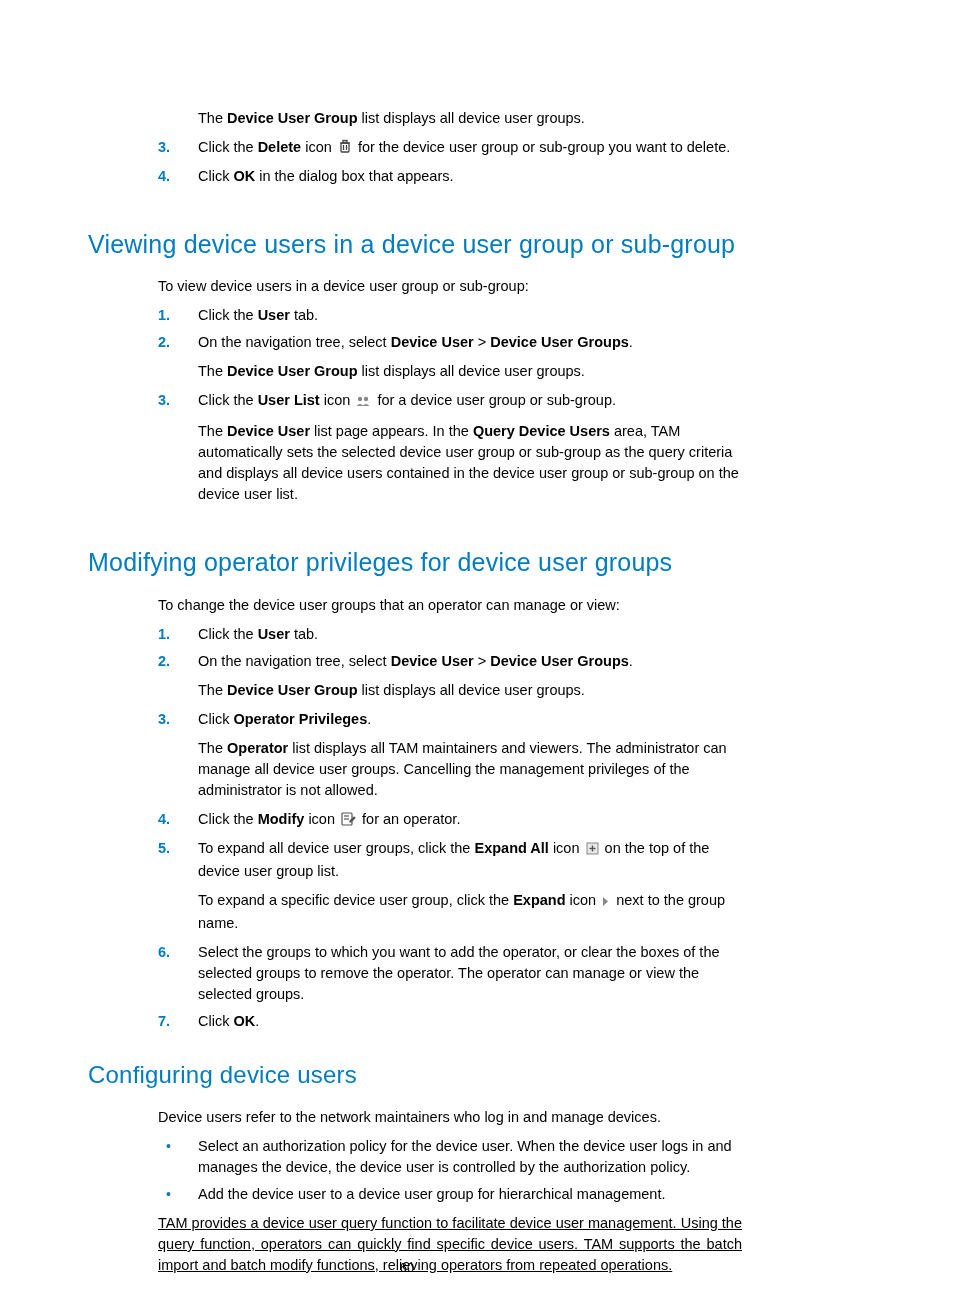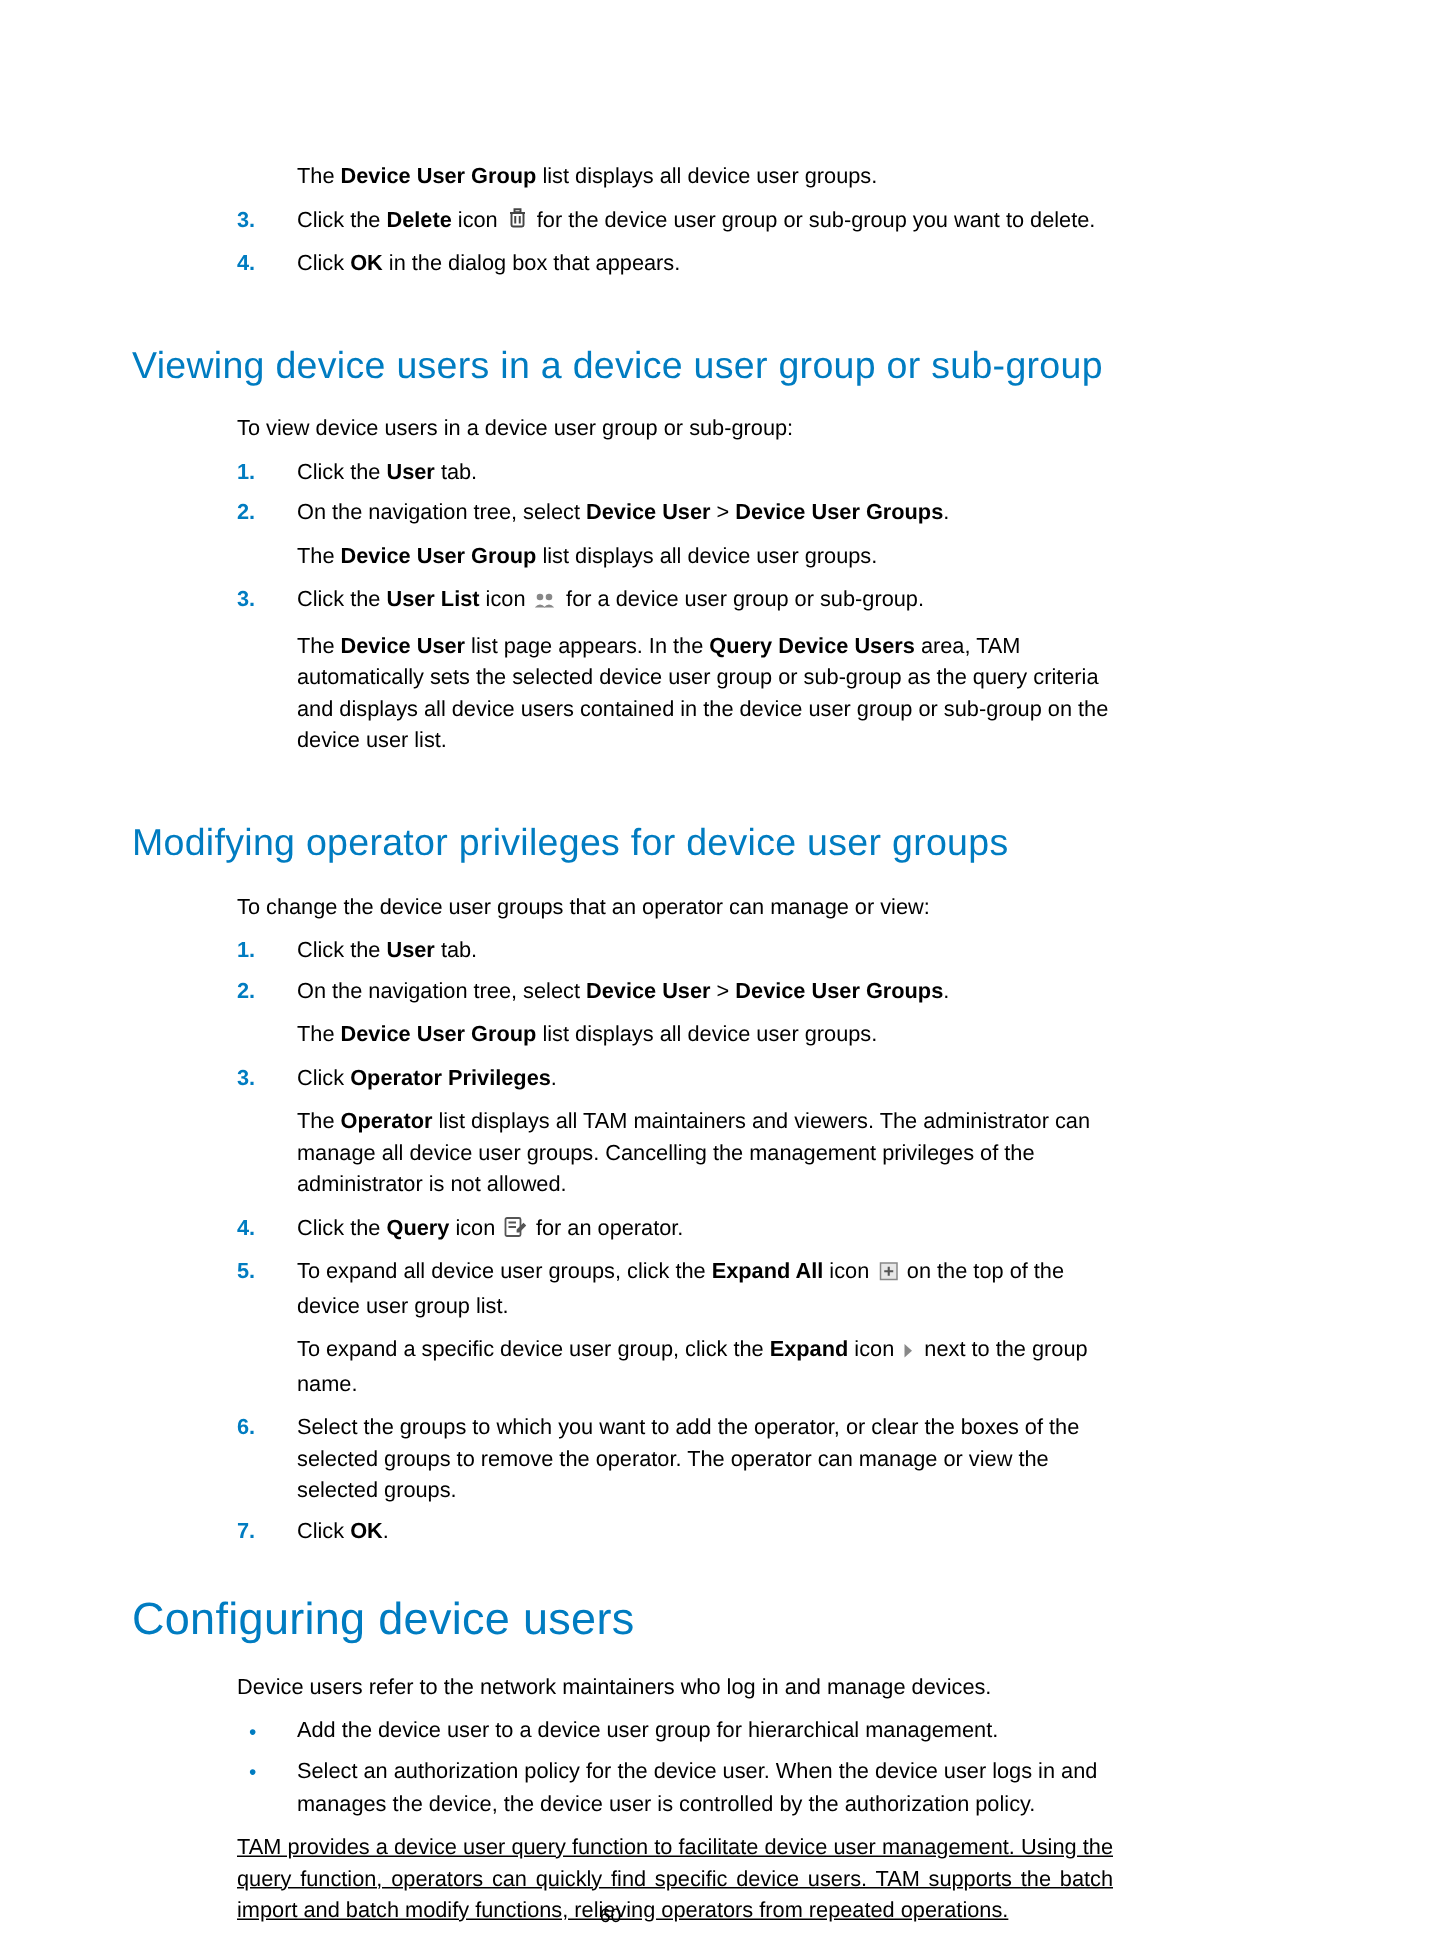--- a/index.html
+++ b/index.html
@@ -17,21 +17,21 @@
     box-sizing: border-box;
     padding: 100px 72px 30px 88px;
     position: relative;
   }
   .content {
     padding-left: 70px;
   }
   h1 {
     color: #007cc1;
     font-weight: 300;
-    font-size: 30px;
+    font-size: 24px;
     margin: 26px 0 14px -70px;
     letter-spacing: 0.2px;
   }
   h2 {
     color: #007cc1;
     font-weight: 300;
     font-size: 25px;
     margin: 39px 0 14px -70px;
     letter-spacing: 0.2px;
   }
@@ -184,21 +184,21 @@
       </li>
       <li>
         <span class="num">3.</span>
         <span>Click </span><strong>Operator Privileges</strong><span>.</span>
         <p>
           <span>The </span><strong>Operator</strong><span> list displays all TAM maintainers and viewers. The administrator can manage all device user groups. Cancelling the management privileges of the administrator is not allowed.</span>
         </p>
       </li>
       <li>
         <span class="num">4.</span>
-        <span>Click the </span><strong>Query</strong><span> icon </span>
+        <span>Click the </span><strong>Modify</strong><span> icon </span>
         <span class="icon">
           <svg width="15" height="14" viewBox="0 0 15 14">
               <g stroke="#555" fill="none" stroke-width="1.2">
                 <rect x="1" y="1" width="10" height="12" rx="1"></rect>
                 <line x1="3" y1="4" x2="8" y2="4"></line>
                 <line x1="3" y1="7" x2="8" y2="7"></line>
                 <path d="M9 9 L13 5 L14 6 L10 10 L9 10 Z" fill="#555"></path>
               </g>
             </svg>
         </span>
@@ -233,22 +233,22 @@
         <span class="num">7.</span>
         <span>Click </span><strong>OK</strong><span>.</span>
       </li>
     </ol>
 
     <h1>Configuring device users</h1>
 
     <p>Device users refer to the network maintainers who log in and manage devices.</p>
 
     <ul class="bulleted">
+      <li>Select an authorization policy for the device user. When the device user logs in and manages the device, the device user is controlled by the authorization policy.</li>
       <li>Add the device user to a device user group for hierarchical management.</li>
-      <li>Select an authorization policy for the device user. When the device user logs in and manages the device, the device user is controlled by the authorization policy.</li>
     </ul>
 
     <p class="just">TAM provides a device user query function to facilitate device user management. Using the query function, operators can quickly find specific device users. TAM supports the batch import and batch modify functions, relieving operators from repeated operations.</p>
 
   </div>
 
   <div class="pnum">60</div>
 </div>
 
 </body></html>

